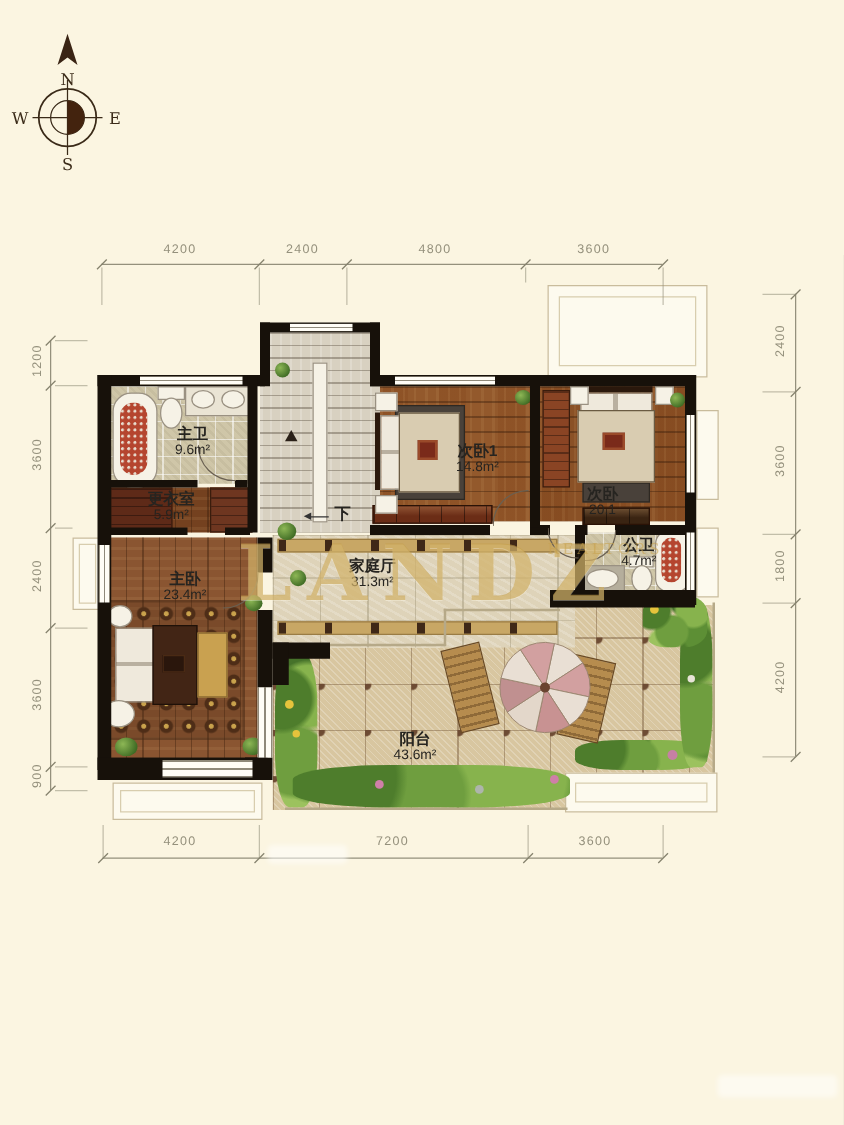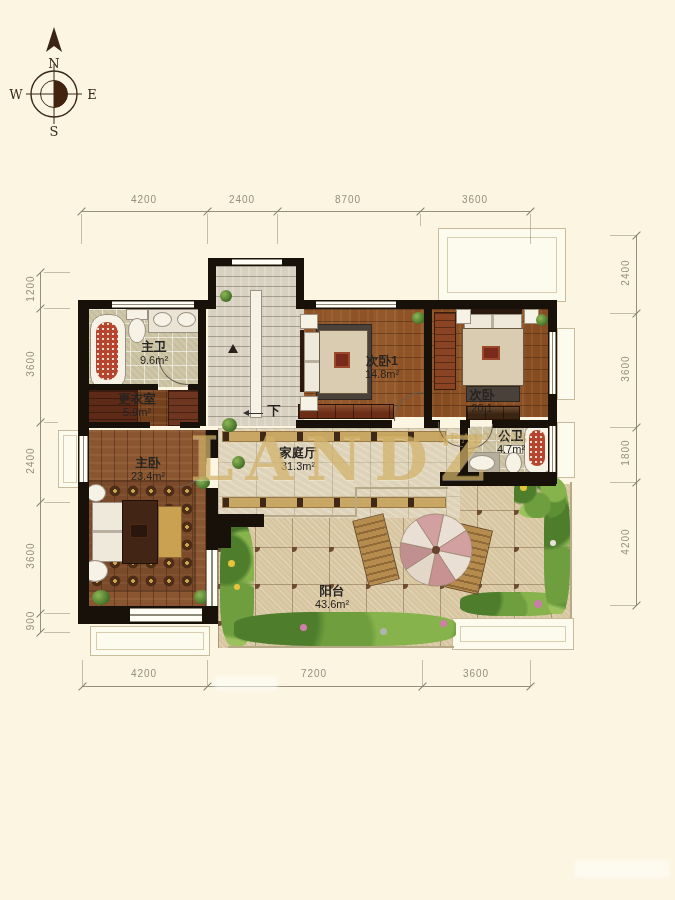--- a/index.html
+++ b/index.html
@@ -100,21 +100,21 @@
   <div class="tick" style="left:272px;top:211px"></div>
   <div class="tick" style="left:415px;top:211px"></div>
   <div class="tick" style="left:525px;top:211px"></div>
   <div class="ext" style="left:81px;top:214px;width:1px;height:30px"></div>
   <div class="ext" style="left:207px;top:214px;width:1px;height:30px"></div>
   <div class="ext" style="left:277px;top:214px;width:1px;height:30px"></div>
   <div class="ext" style="left:420px;top:214px;width:1px;height:12px"></div>
   <div class="ext" style="left:530px;top:214px;width:1px;height:30px"></div>
   <div class="dim" style="left:94px;top:194px;width:100px">4200</div>
   <div class="dim" style="left:192px;top:194px;width:100px">2400</div>
-  <div class="dim" style="left:298px;top:194px;width:100px">8700</div>
+  <div class="dim" style="left:298px;top:194px;width:100px">4800</div>
   <div class="dim" style="left:425px;top:194px;width:100px">3600</div>
 
   <div class="dimline" style="left:82px;top:686px;width:448px;height:1px"></div>
   <div class="tick" style="left:77px;top:686px"></div>
   <div class="tick" style="left:202px;top:686px"></div>
   <div class="tick" style="left:417px;top:686px"></div>
   <div class="tick" style="left:525px;top:686px"></div>
   <div class="ext" style="left:82px;top:660px;width:1px;height:26px"></div>
   <div class="ext" style="left:207px;top:660px;width:1px;height:26px"></div>
   <div class="ext" style="left:422px;top:660px;width:1px;height:26px"></div>

